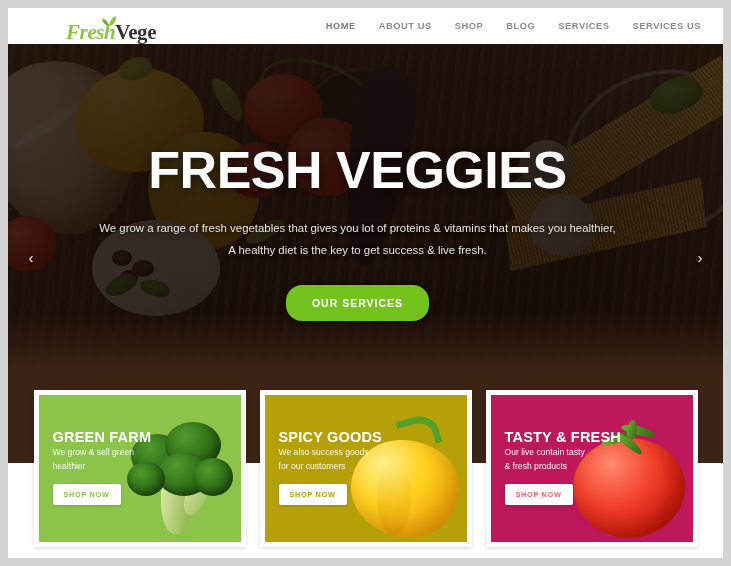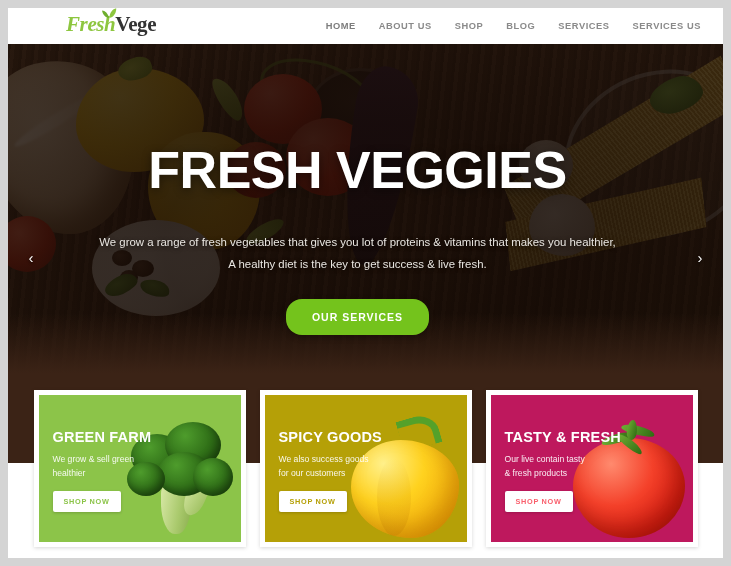--- a/index.html
+++ b/index.html
@@ -20,21 +20,21 @@
   .site-header{
     position:relative;
     height:36px;
     background:#ffffff;
     display:flex;
     align-items:center;
     z-index:40;
   }
   .logo{
     position:absolute;
-    left:58px; top:4px;
+    left:58px; top:12px;
     font-family:"Liberation Serif", serif;
     font-size:21px;
     font-weight:bold;
     letter-spacing:-.4px;
     white-space:nowrap;
   }
   .logo .lg-fresh{ color:#8dc63f; font-style:italic; }
   .logo .lg-vege{ color:#333333; }
   .logo .leaf{
     position:absolute;
@@ -233,21 +233,21 @@
   }
   .hero-title{
     font-size:52px;
     line-height:1;
     font-weight:bold;
     color:#ffffff;
     letter-spacing:-.5px;
     text-shadow:0 2px 10px rgba(0,0,0,.45);
   }
   .hero-sub{
-    margin-top:36px;
+    margin-top:22px;
     font-size:11.4px;
     line-height:1.9;
     color:#e9e6e1;
     text-shadow:0 1px 4px rgba(0,0,0,.6);
   }
   .hero-sub span{ display:block; }
   .hero-btn{
     display:inline-block;
     margin-top:24px;
     background:#74c31c;
@@ -308,21 +308,20 @@
     z-index:3;
   }
   .card-title{
     font-size:14.5px;
     font-weight:bold;
     color:#ffffff;
     letter-spacing:.2px;
     white-space:nowrap;
   }
   .card-desc{
-    margin-top:7px;
     font-size:8.6px;
     line-height:1.65;
     color:rgba(255,255,255,.92);
   }
   .card-desc span{ display:block; }
   .card-btn{
     margin-top:11px;
     display:inline-block;
     background:#ffffff;
     border:none;

